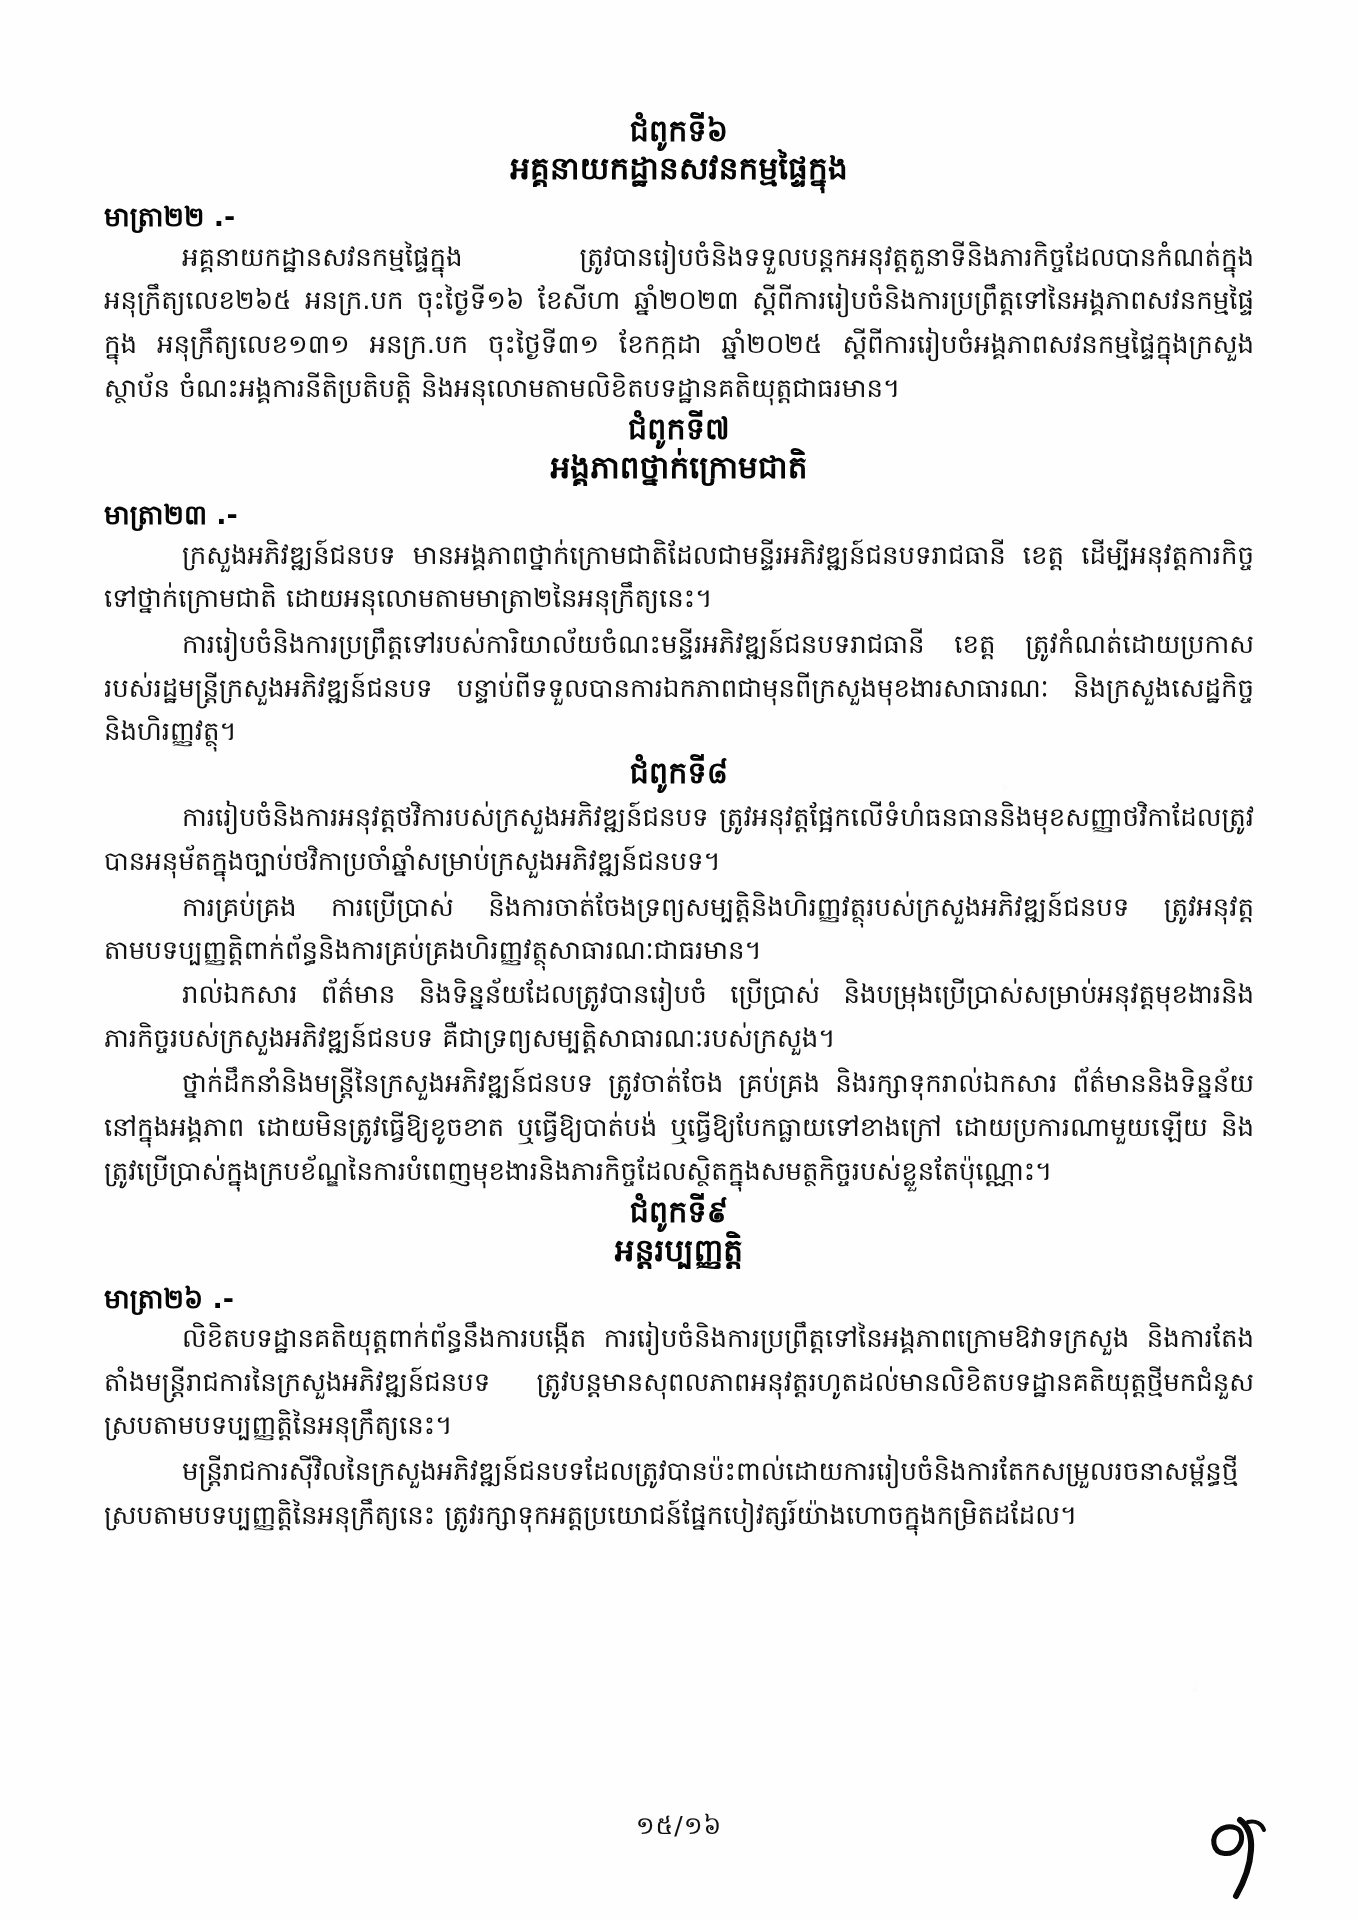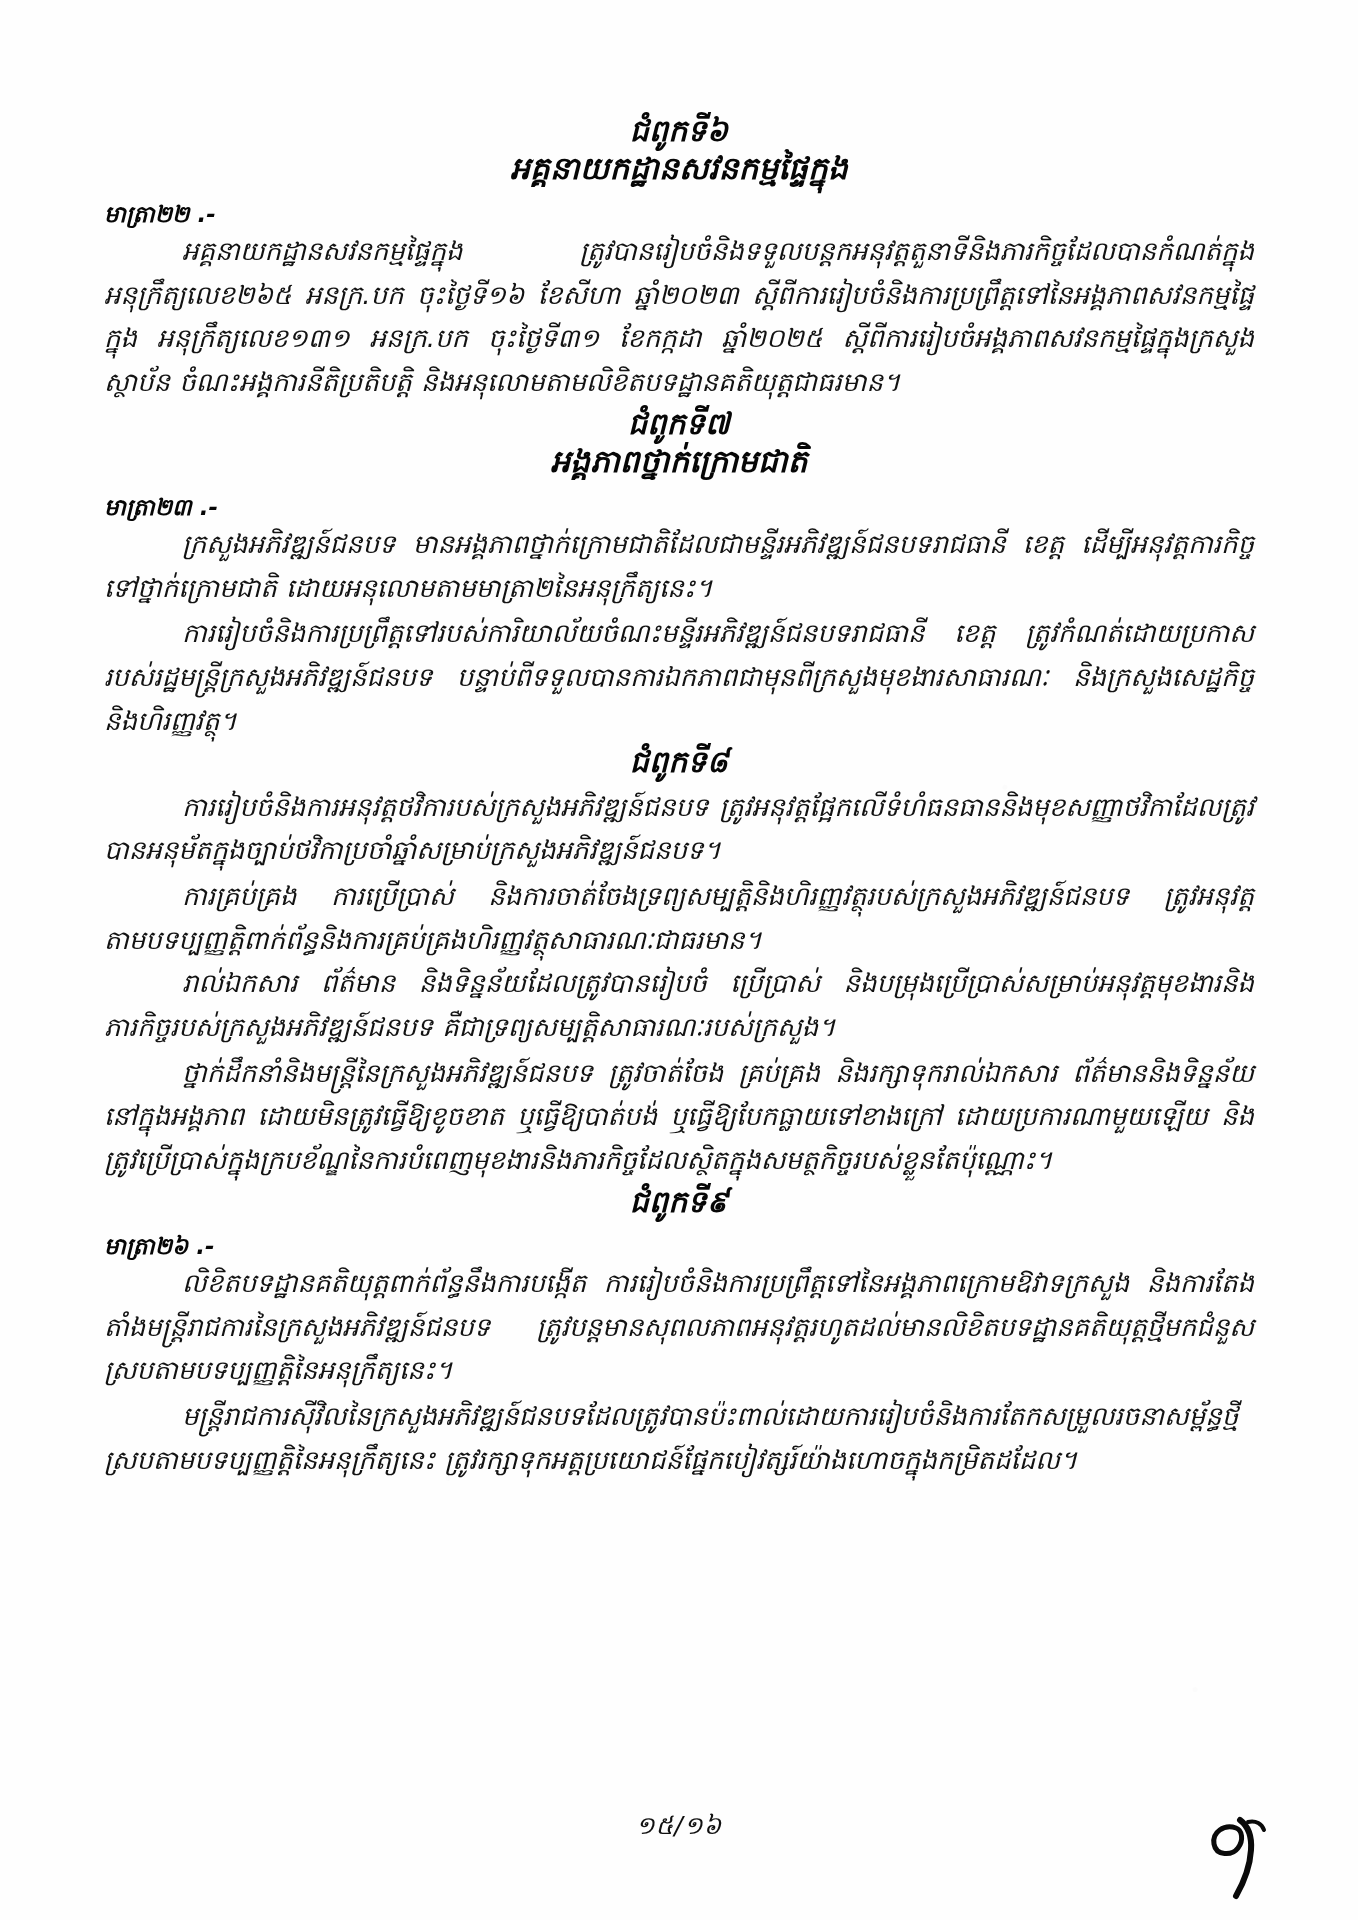--- a/index.html
+++ b/index.html
@@ -13,21 +13,20 @@
     position: relative;
     width: 1358px;
     height: 1920px;
     margin: 0 auto;
     background: #fefefe;
     box-sizing: border-box;
     padding: 104px 104px 60px 104px;
     font-family: "DejaVu Sans", "Liberation Sans", sans-serif;
     color: #0b0b0b;
     overflow: hidden;
-    font-style: italic;
   }
 
   
   .paper-grain {
     position: absolute;
     inset: 0;
     pointer-events: none;
     background:
       radial-gradient(circle at 12% 18%, rgba(0,0,0,0.012) 0 2px, transparent 3px),
       radial-gradient(circle at 74% 41%, rgba(0,0,0,0.010) 0 2px, transparent 3px),
@@ -57,21 +56,21 @@
   }
   .chapter-title {
     font-size: 31px;
     margin-top: -1px;
   }
 
   
   .article-label {
     display: block;
     font-weight: 700;
-    font-size: 23px;
+    font-size: 27px;
     line-height: 1.35;
     margin: 10px 0 0 0;
     color: #060606;
   }
 
   
   .para {
     display: block;
     font-size: 26px;
     line-height: 1.68;
@@ -139,20 +138,21 @@
       <span class="chapter-num">ជំពូកទី៨</span>
     </div>
     <p class="para">ការរៀបចំនិងការអនុវត្តថវិការបស់ក្រសួងអភិវឌ្ឍន៍ជនបទ ត្រូវអនុវត្តផ្អែកលើទំហំធនធាននិងមុខសញ្ញាថវិកាដែលត្រូវបានអនុម័តក្នុងច្បាប់ថវិកាប្រចាំឆ្នាំសម្រាប់ក្រសួងអភិវឌ្ឍន៍ជនបទ។</p>
     <p class="para tight">ការគ្រប់គ្រង ការប្រើប្រាស់ និងការចាត់ចែងទ្រព្យសម្បត្តិនិងហិរញ្ញវត្ថុរបស់ក្រសួងអភិវឌ្ឍន៍ជនបទ ត្រូវអនុវត្តតាមបទប្បញ្ញត្តិពាក់ព័ន្ធនិងការគ្រប់គ្រងហិរញ្ញវត្ថុសាធារណៈជាធរមាន។</p>
 
     <p class="para">រាល់ឯកសារ ព័ត៌មាន និងទិន្នន័យដែលត្រូវបានរៀបចំ ប្រើប្រាស់ និងបម្រុងប្រើប្រាស់សម្រាប់អនុវត្តមុខងារនិងភារកិច្ចរបស់ក្រសួងអភិវឌ្ឍន៍ជនបទ គឺជាទ្រព្យសម្បត្តិសាធារណៈរបស់ក្រសួង។</p>
     <p class="para tight">ថ្នាក់ដឹកនាំនិងមន្ត្រីនៃក្រសួងអភិវឌ្ឍន៍ជនបទ ត្រូវចាត់ចែង គ្រប់គ្រង និងរក្សាទុករាល់ឯកសារ ព័ត៌មាននិងទិន្នន័យនៅក្នុងអង្គភាព ដោយមិនត្រូវធ្វើឱ្យខូចខាត ឬធ្វើឱ្យបាត់បង់ ឬធ្វើឱ្យបែកធ្លាយទៅខាងក្រៅ ដោយប្រការណាមួយឡើយ និងត្រូវប្រើប្រាស់ក្នុងក្របខ័ណ្ឌនៃការបំពេញមុខងារនិងភារកិច្ចដែលស្ថិតក្នុងសមត្ថកិច្ចរបស់ខ្លួនតែប៉ុណ្ណោះ។</p>
 
     <div class="chapter-block">
       <span class="chapter-num">ជំពូកទី៩</span>
+      <span class="chapter-title">អន្តរប្បញ្ញត្តិ</span>
     </div>
     <span class="article-label">មាត្រា២៦ .-</span>
     <p class="para">លិខិតបទដ្ឋានគតិយុត្តពាក់ព័ន្ធនឹងការបង្កើត ការរៀបចំនិងការប្រព្រឹត្តទៅនៃអង្គភាពក្រោមឱវាទក្រសួង និងការតែងតាំងមន្ត្រីរាជការនៃក្រសួងអភិវឌ្ឍន៍ជនបទ ត្រូវបន្តមានសុពលភាពអនុវត្តរហូតដល់មានលិខិតបទដ្ឋានគតិយុត្តថ្មីមកជំនួស ស្របតាមបទប្បញ្ញត្តិនៃអនុក្រឹត្យនេះ។</p>
     <p class="para tight">មន្ត្រីរាជការស៊ីវិលនៃក្រសួងអភិវឌ្ឍន៍ជនបទដែលត្រូវបានប៉ះពាល់ដោយការរៀបចំនិងការតែកសម្រួលរចនាសម្ព័ន្ធថ្មី ស្របតាមបទប្បញ្ញត្តិនៃអនុក្រឹត្យនេះ ត្រូវរក្សាទុកអត្តប្រយោជន៍ផ្នែកបៀវត្សរ៍យ៉ាងហោចក្នុងកម្រិតដដែល។</p>
 
   </div>
 
   <div class="footer">
     <div class="page-number">១៥/១៦</div>
   </div>

